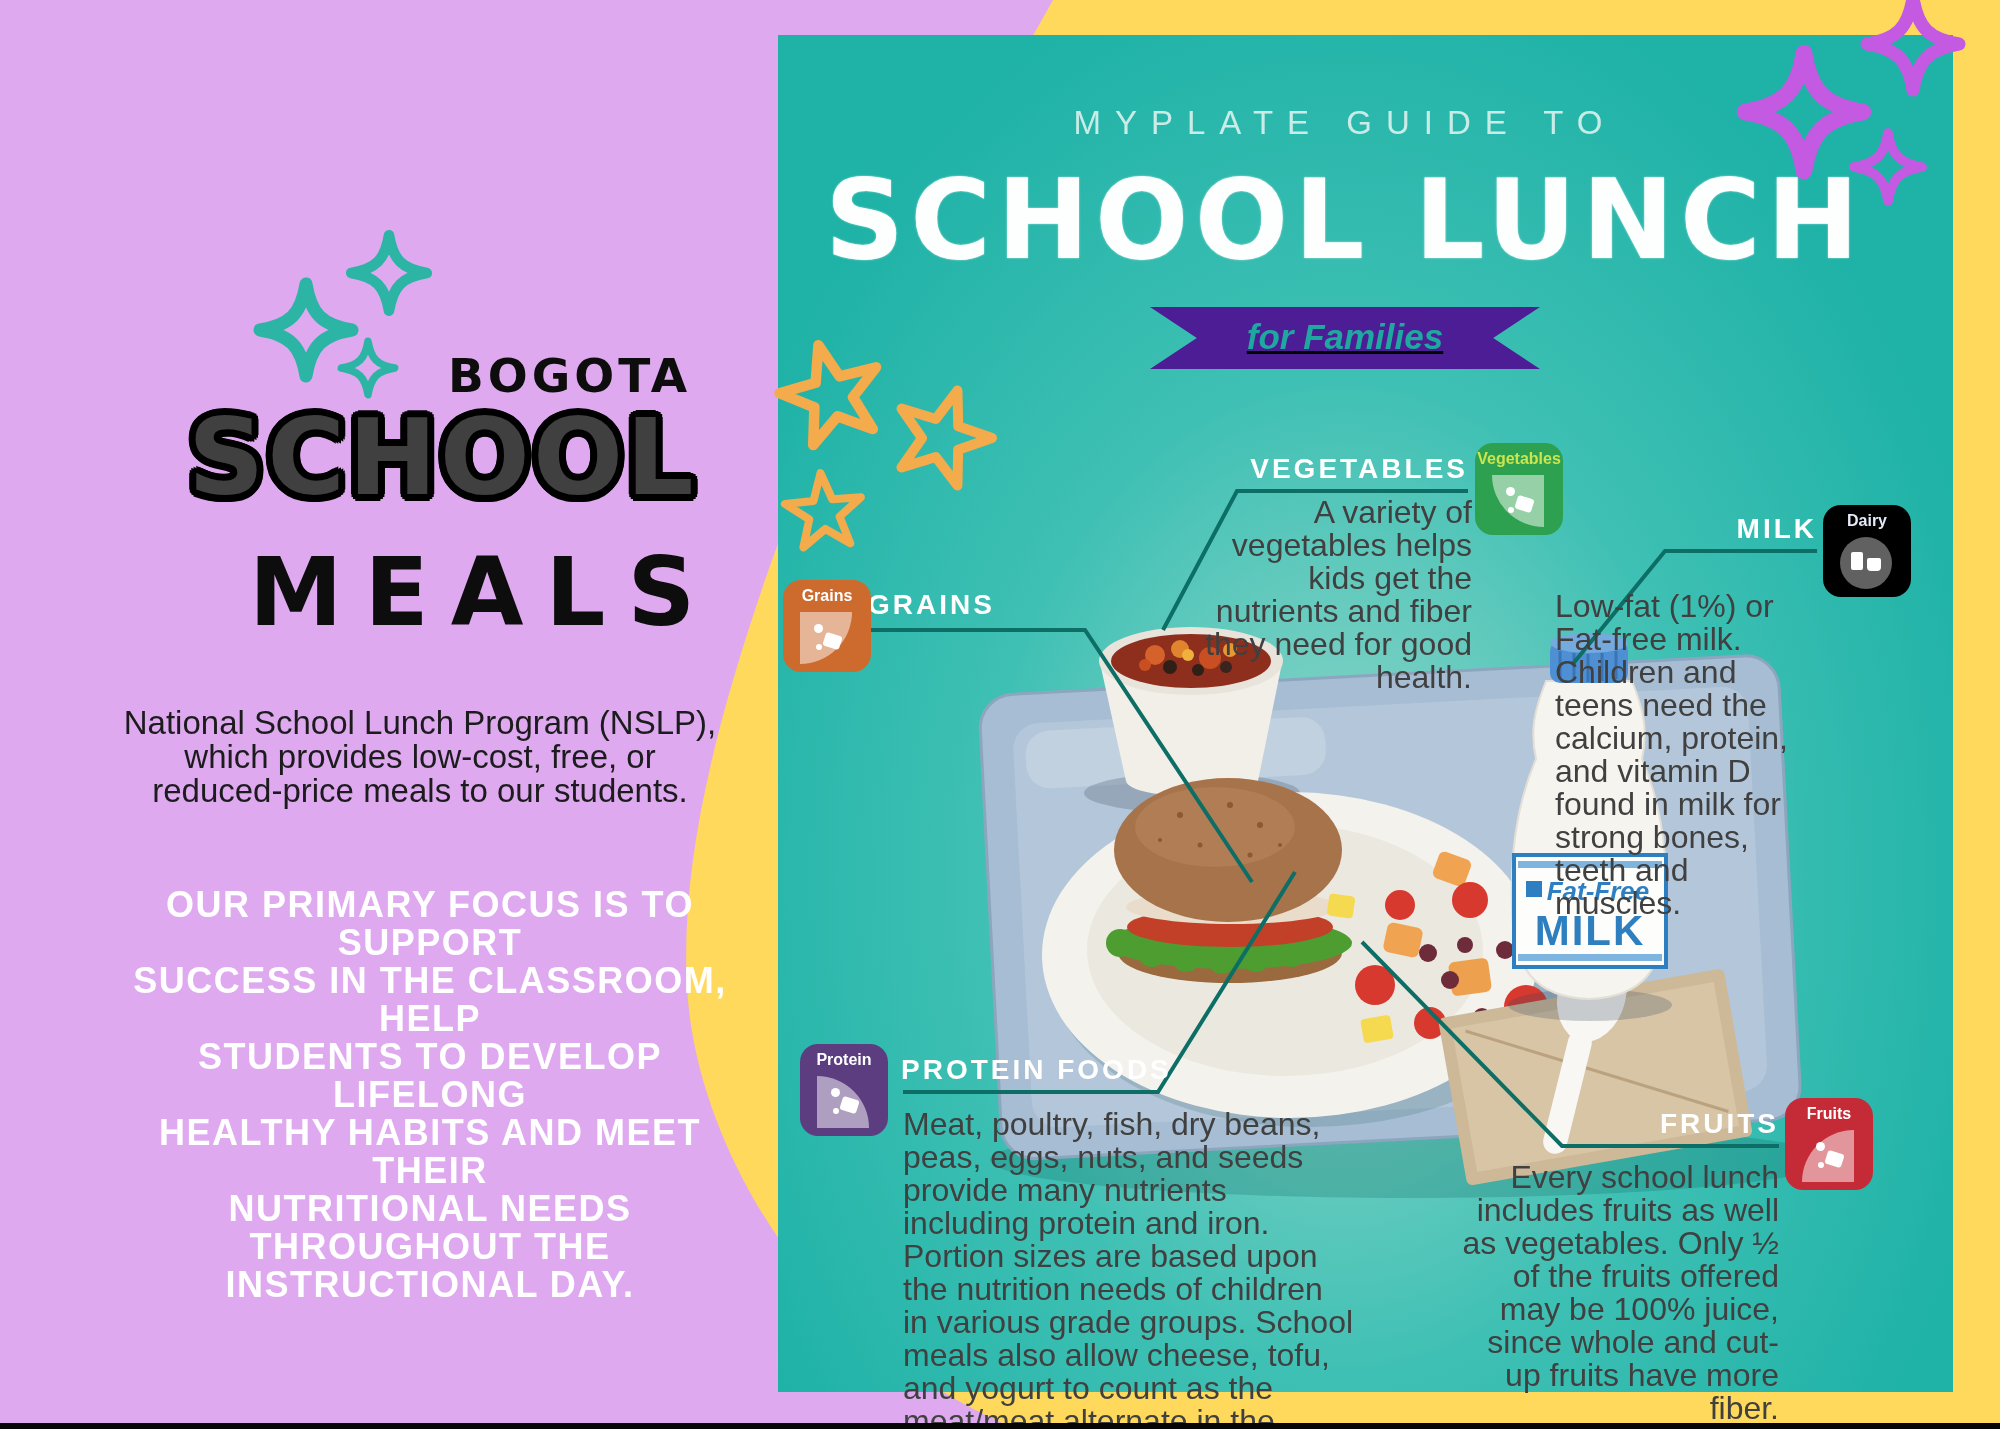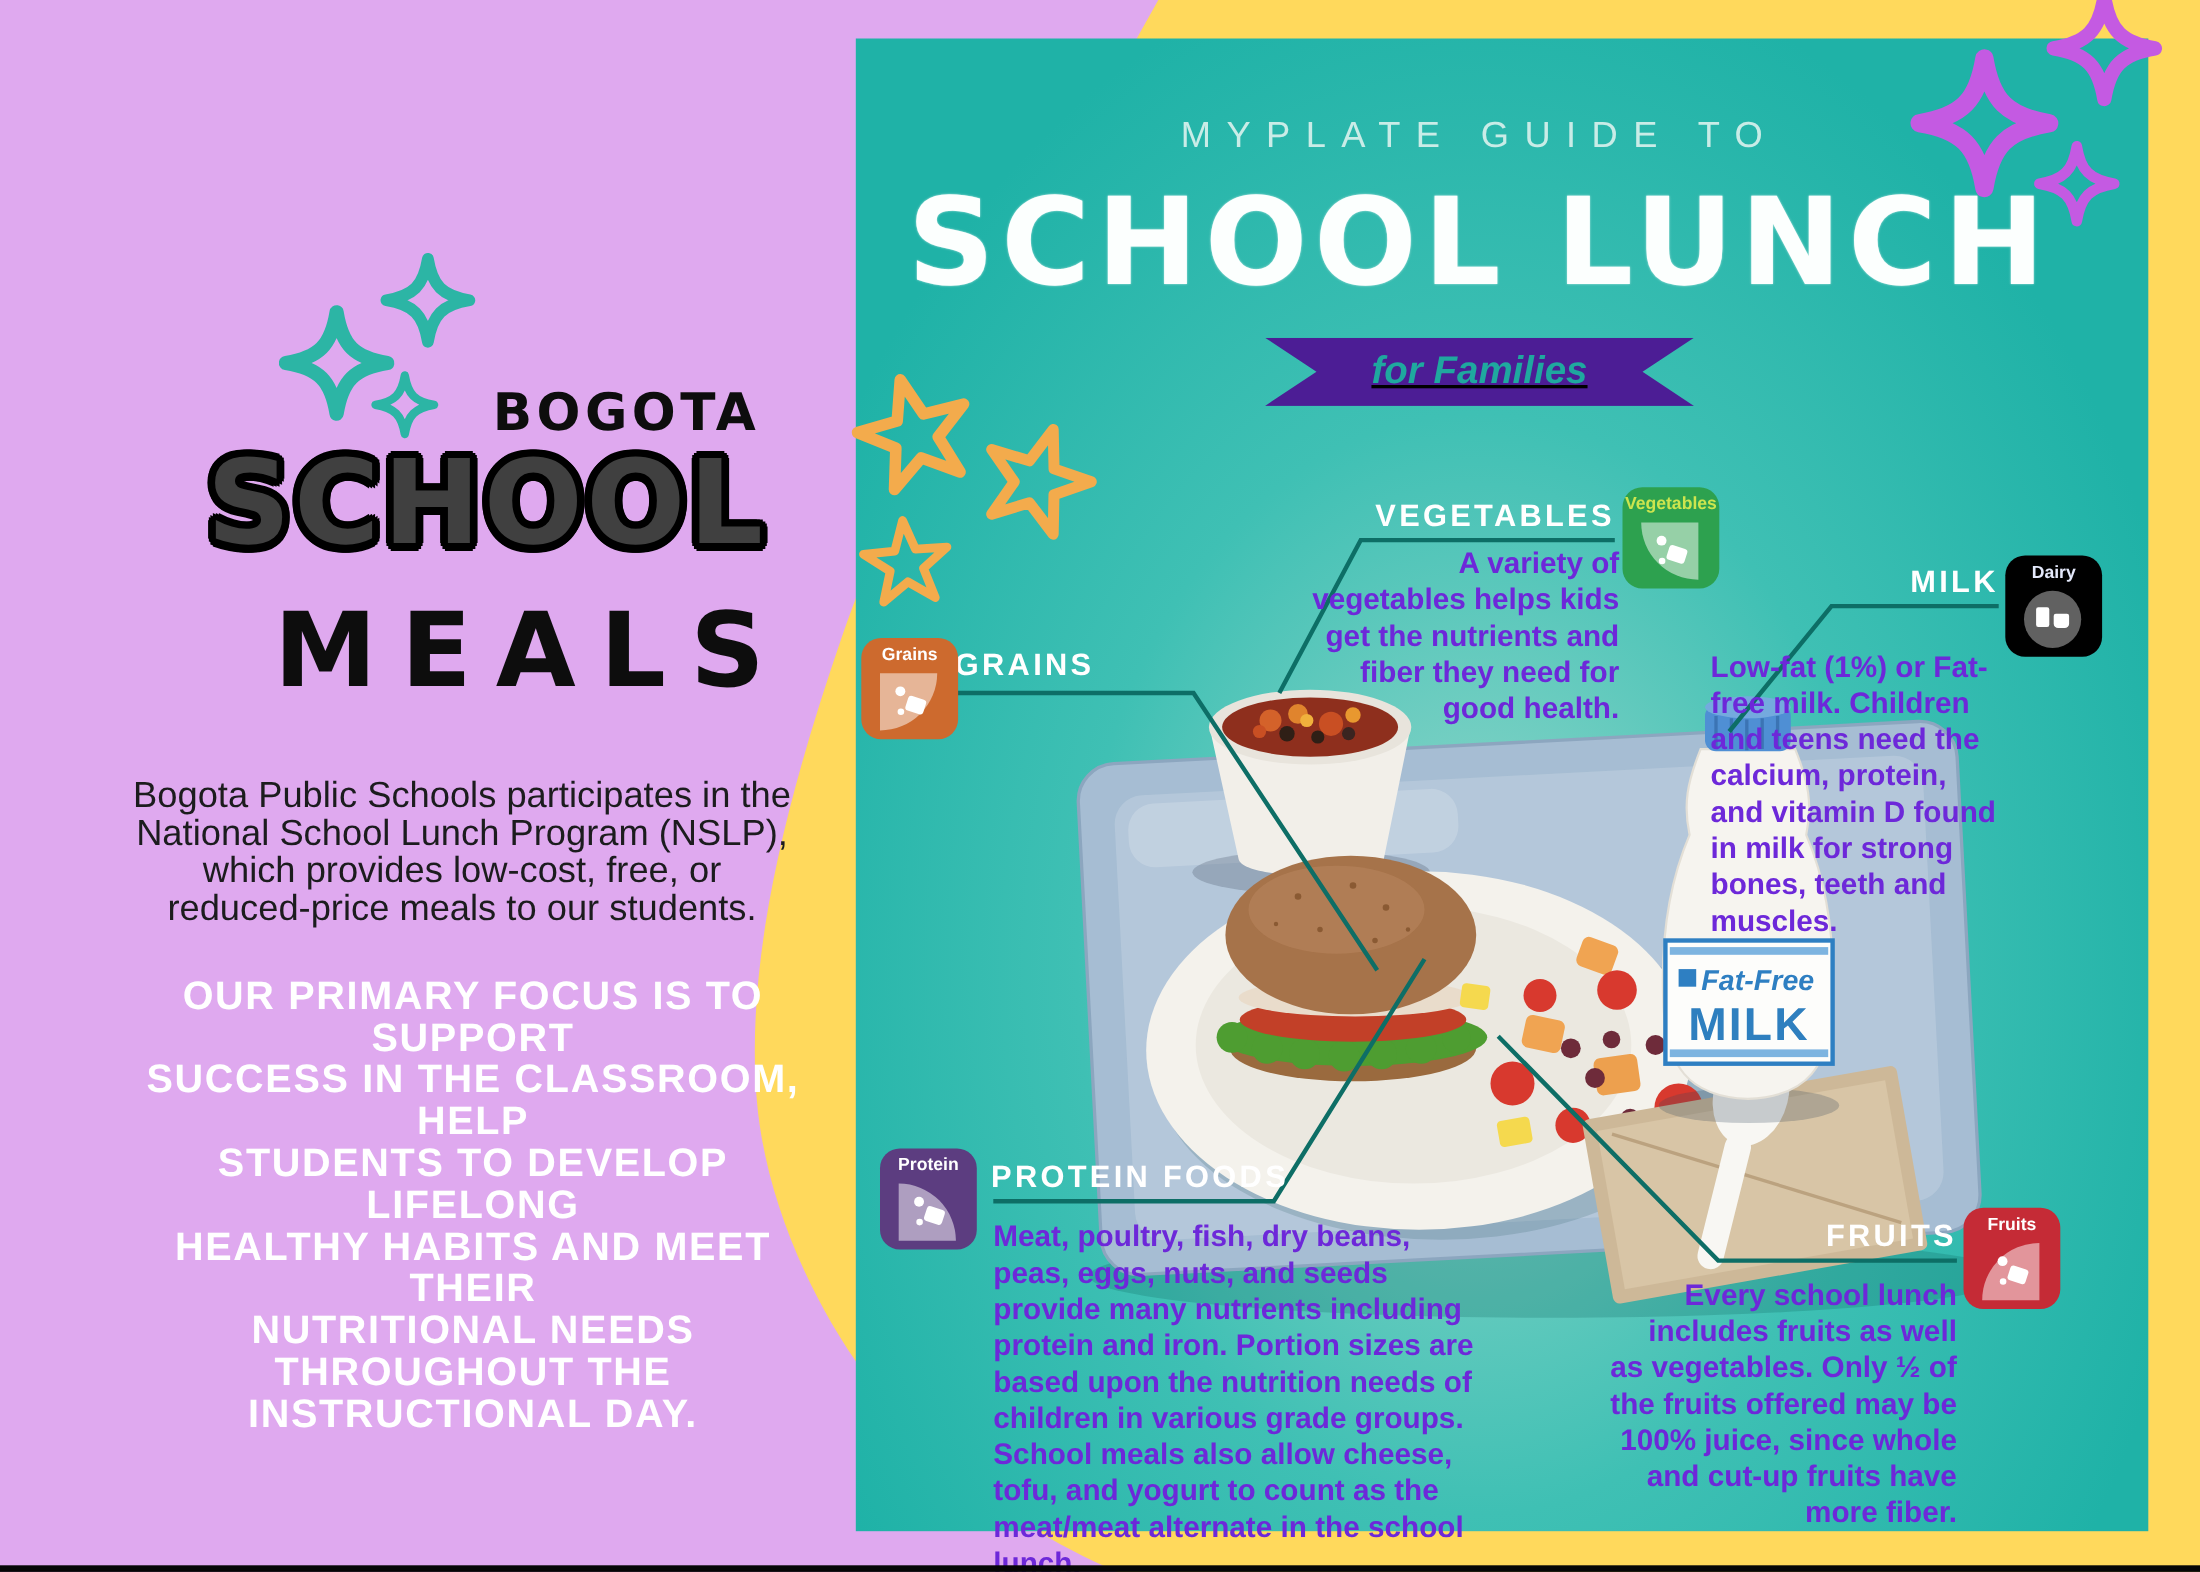--- a/index.html
+++ b/index.html
@@ -31,21 +31,21 @@
   .title{left:745px;top:156px;width:1200px;text-align:center;color:#fcfffe;
     font-family:"DejaVu Sans",sans-serif;font-size:110px;font-weight:700;letter-spacing:6px;
     text-shadow:0 0 2px rgba(255,255,255,.7);}
   .ribbon{left:1150px;top:307px;width:390px;height:62px;background:#4c1d95;
     clip-path:polygon(0 0,100% 0,88% 50%,100% 100%,0 100%,12% 50%);text-decoration:underline;}
   .ribbon span{display:block;text-align:center;line-height:60px;font-size:35px;
     font-weight:700;font-style:italic;color:#1fa89f;}
 
   
   .h{color:#ffffff;font-size:28px;font-weight:700;letter-spacing:3px;white-space:nowrap;}
-  .t{color:#6d28d9;font-size:27px;line-height:33px;font-weight:700;}
+  .t{color:#404040;font-size:32px;line-height:33px;font-weight:400;}
   .veg-head{right:532px;top:453px;text-align:right;}
   .veg-text{right:528px;top:496px;width:280px;text-align:right;}
   .grains-head{left:868px;top:589px;}
   .grains-text{left:868px;top:643px;width:292px;}
   .milk-head{right:183px;top:513px;text-align:right;}
   .milk-text{right:183px;top:590px;width:262px;text-align:left;}
   .protein-head{left:901px;top:1054px;}
   .protein-text{left:903px;top:1108px;width:452px;}
   .fruits-head{right:221px;top:1108px;text-align:right;}
   .fruits-text{right:221px;top:1161px;width:318px;text-align:right;}
@@ -101,21 +101,20 @@
       <use href="#sp4" transform="translate(149,68) scale(0.82)"></use>
       <use href="#sp4" transform="translate(128,163) scale(0.58)"></use>
     </g>
   </svg>
 
   <div class="abs brand-top">BOGOTA</div>
   <div class="abs brand-main">SCHOOL</div>
   <div class="abs brand-sub">MEALS</div>
 
   <div class="abs intro">
-    <div>Bogota Public Schools participates in the</div>
     <div>National School Lunch Program (NSLP),</div>
     <div>which provides low-cost, free, or</div>
     <div>reduced-price meals to our students.</div>
   </div>
 
   <div class="abs focus">
     <div>OUR PRIMARY FOCUS IS TO SUPPORT</div>
     <div>SUCCESS IN THE CLASSROOM, HELP</div>
     <div>STUDENTS TO DEVELOP LIFELONG</div>
     <div>HEALTHY HABITS AND MEET THEIR</div>

